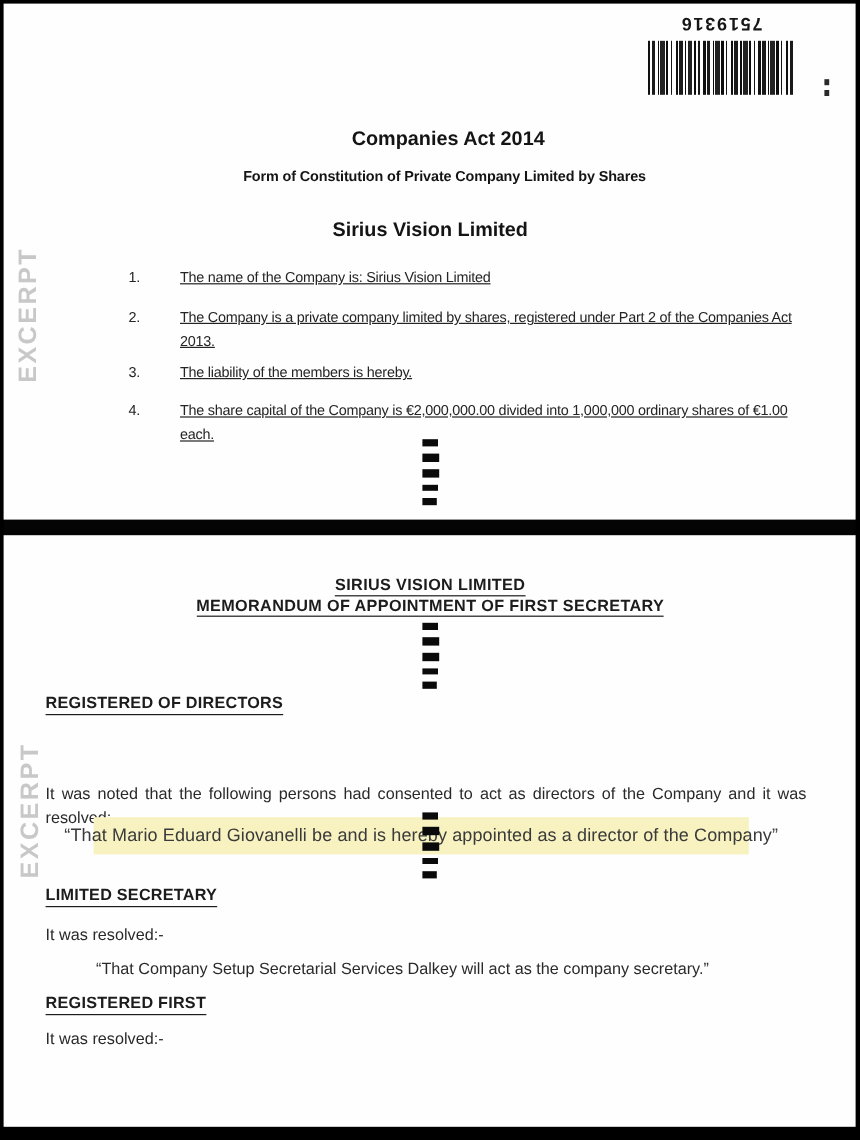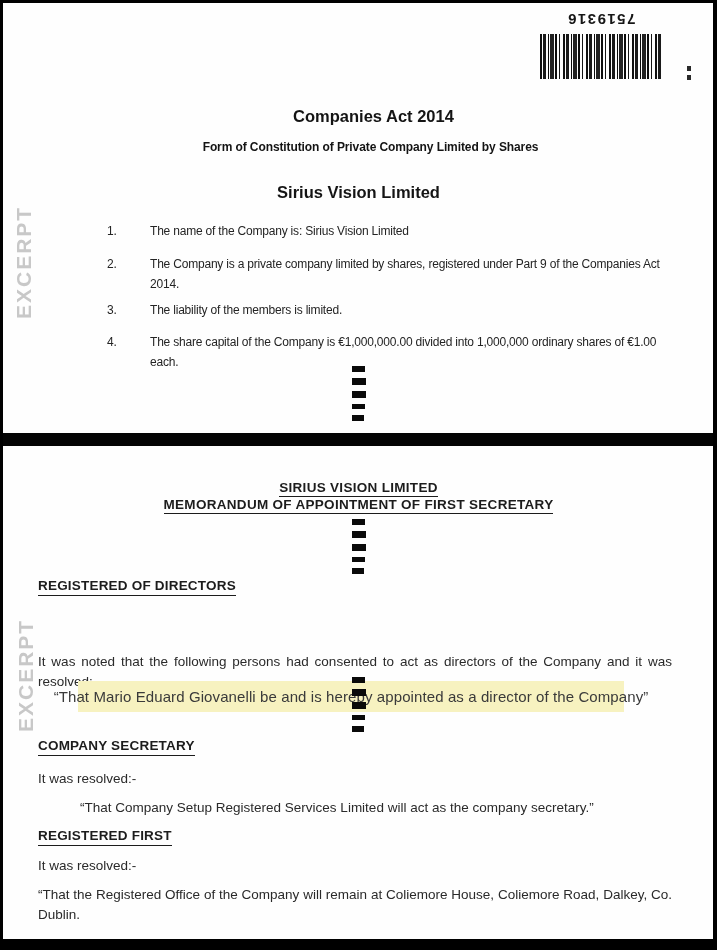--- a/index.html
+++ b/index.html
@@ -57,21 +57,21 @@
       font-size:12px;font-weight:bold;color:#141414;letter-spacing:-0.1px;}
   .t3{left:0;top:156px;width:717px;text-align:center;
       font-size:12px;font-weight:bold;color:#141414;}
   .t4{left:0;top:183px;width:717px;margin:0;text-align:center;
       font-size:16.5px;font-weight:bold;color:#141414;}
 
   
   .clause{left:107px;width:560px;font-size:12px;line-height:20px;
           color:#242424;letter-spacing:-0.2px;}
   .cnum{position:absolute;left:0;top:0;}
-  .ctext{position:absolute;left:43px;top:0;width:515px;display:block;}
+  .ctext{position:absolute;left:43px;top:0;width:515px;display:block;text-decoration:underline;}
   .c1{top:221px;} .c2{top:254px;} .c3{top:300px;} .c4{top:332px;}
 
   
   .ellipsis{left:352px;width:15px;}
   .ellipsis i{display:block;background:#0a0a0a;margin-bottom:6px;}
   .ellipsis i:nth-child(1){width:13px;height:6px;}
   .ellipsis i:nth-child(2){width:14px;height:7px;}
   .ellipsis i:nth-child(3){width:14px;height:7px;}
   .ellipsis i:nth-child(4){width:13px;height:5px;}
   .ellipsis i:nth-child(5){width:12px;height:6px;}
@@ -120,29 +120,29 @@
   <h1 class="abs t1">Companies Act 2014</h1>
   <h2 class="abs t2">Form of Constitution of Private Company Limited by Shares</h2>
   <h2 class="abs t4">Sirius Vision Limited</h2>
 
   <div class="abs clause c1">
     <span class="cnum">1.</span>
     <span class="ctext">The name of the Company is: Sirius Vision Limited</span>
   </div>
   <div class="abs clause c2">
     <span class="cnum">2.</span>
-    <span class="ctext">The Company is a private company limited by shares, registered under Part 9 of the Companies Act 2014.</span>
+    <span class="ctext">The Company is a private company limited by shares, registered under Part 2 of the Companies Act 2013.</span>
   </div>
   <div class="abs clause c3">
     <span class="cnum">3.</span>
-    <span class="ctext">The liability of the members is limited.</span>
+    <span class="ctext">The liability of the members is hereby.</span>
   </div>
   <div class="abs clause c4">
     <span class="cnum">4.</span>
-    <span class="ctext">The share capital of the Company is €1,000,000.00 divided into 1,000,000 ordinary shares of €1.00 each.</span>
+    <span class="ctext">The share capital of the Company is €2,000,000.00 divided into 1,000,000 ordinary shares of €1.00 each.</span>
   </div>
 
   <div class="abs ellipsis e1">
     <i></i>
       <i></i>
       <i></i>
       <i></i>
       <i></i>
   </div>
 
@@ -172,28 +172,27 @@
 
   <div class="abs ellipsis e3">
     <i></i>
       <i></i>
       <i></i>
       <i></i>
       <i></i>
   </div>
 
   <div class="abs heading h-secretary">
-    <span>COMPANY SECRETARY</span>
+    <span>LIMITED SECRETARY</span>
   </div>
   <div class="abs body-text p-secretary-intro">It was resolved:-</div>
-  <div class="abs body-text p-secretary-res">“That Company Setup Registered Services Limited will act as the company secretary.”</div>
+  <div class="abs body-text p-secretary-res">“That Company Setup Secretarial Services Dalkey will act as the company secretary.”</div>
 
   <div class="abs heading h-regoffice">
     <span>REGISTERED FIRST</span>
   </div>
   <div class="abs body-text p-office-intro">It was resolved:-</div>
-  <div class="abs body-text para-justify p-office-res">“That the Registered Office of the Company will remain at Coliemore House, Coliemore Road, Dalkey, Co. Dublin.</div>
 
   <div class="edge edge-top"></div>
   <div class="edge edge-left"></div>
   <div class="edge edge-right"></div>
   <div class="edge edge-bottom"></div>
 </div>
 
 </body></html>

